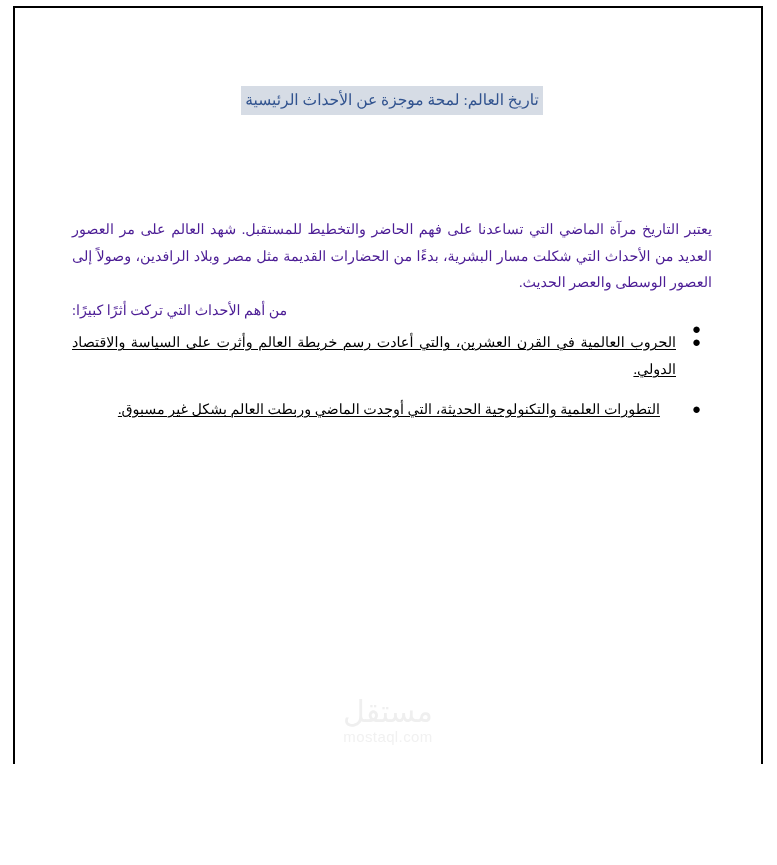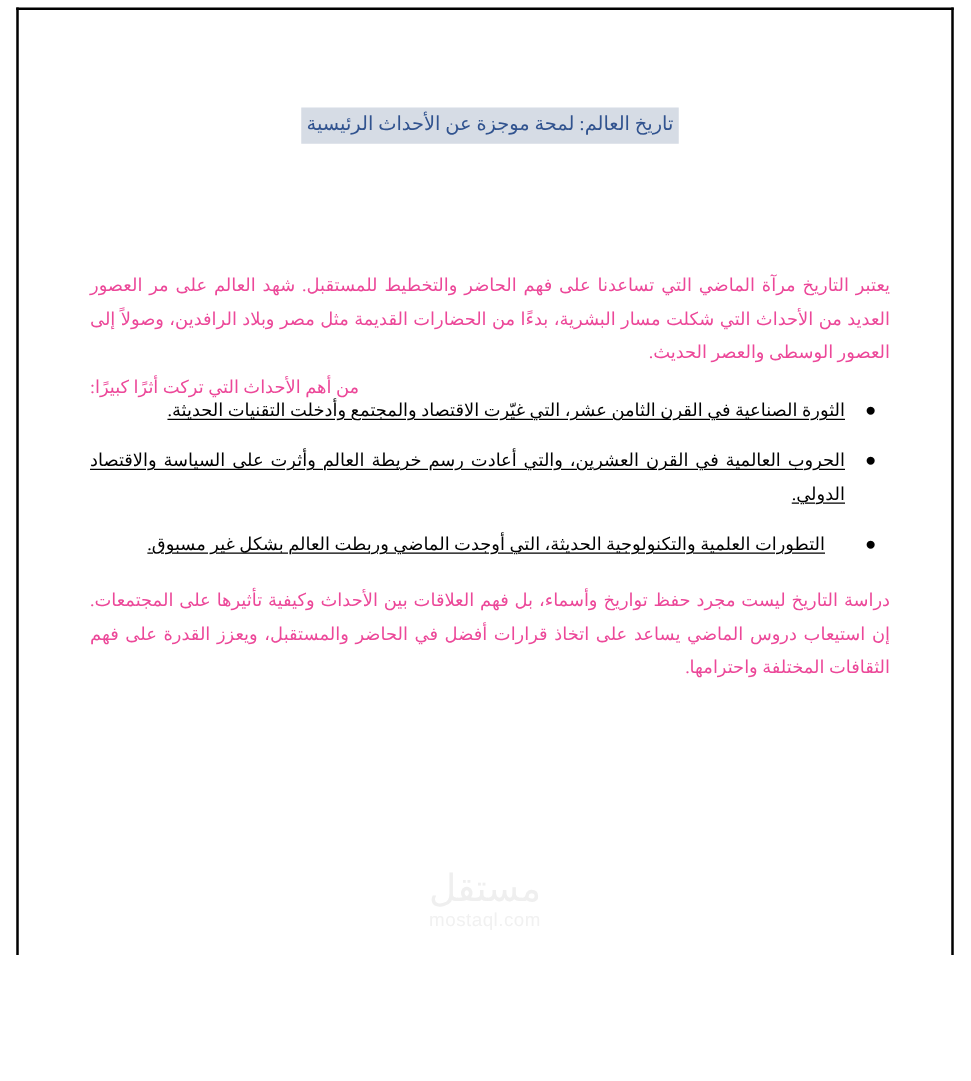--- a/index.html
+++ b/index.html
@@ -56,21 +56,21 @@
     white-space: nowrap;
     direction: rtl;
   }
 
   
   .body-block {
     position: absolute;
     left: 0;
     width: 100%;
     direction: rtl;
-    color: #ec4899;
+    color: #4c1d95;
     font-size: 14.3px;
     line-height: 26.5px;
     text-align: justify;
     text-justify: inter-word;
   }
   .body-block.lead-in {
     text-align: left;
   }
   #para-intro   { top: 194px; }
   #para-lead    { top: 275px; }
@@ -155,33 +155,31 @@
       <span class="doc-title">تاريخ العالم: لمحة موجزة عن الأحداث الرئيسية</span>
     </div>
 
     <p class="body-block" id="para-intro">يعتبر التاريخ مرآة الماضي التي تساعدنا على فهم الحاضر والتخطيط للمستقبل. شهد العالم على مر العصور العديد من الأحداث التي شكلت مسار البشرية، بدءًا من الحضارات القديمة مثل مصر وبلاد الرافدين، وصولاً إلى العصور الوسطى والعصر الحديث.</p>
 
     <p class="body-block lead-in" id="para-lead">من أهم الأحداث التي تركت أثرًا كبيرًا:</p>
 
     <ul id="events-list">
       <li>
         <span class="bullet-marker">●</span>
-        <span class="bullet-text">الثورة الصناعية في القرن الثامن عشر، التي غيّرت الاقتصاد والمجتمع وأدخلت التقنيات الحديثة.</span>
       </li>
       <li>
         <span class="bullet-marker">●</span>
         <span class="bullet-text">الحروب العالمية  في القرن العشرين، والتي أعادت رسم خريطة العالم وأثرت على السياسة والاقتصاد الدولي.</span>
       </li>
       <li class="indented">
         <span class="bullet-marker">●</span>
         <span class="bullet-text">التطورات العلمية والتكنولوجية الحديثة، التي أوجدت الماضي وربطت العالم بشكل غير مسبوق.</span>
       </li>
     </ul>
 
-    <p class="body-block" id="para-closing">دراسة التاريخ ليست مجرد حفظ تواريخ وأسماء، بل فهم العلاقات بين الأحداث وكيفية تأثيرها على المجتمعات. إن استيعاب دروس الماضي يساعد على اتخاذ قرارات أفضل في الحاضر والمستقبل، ويعزز القدرة على فهم الثقافات المختلفة واحترامها.</p>
 
   </div>
 
   <div id="watermark">
     <span class="wm-arabic">مستقل</span>
     <span class="wm-latin">mostaql.com</span>
   </div>
 
 </div>
 

